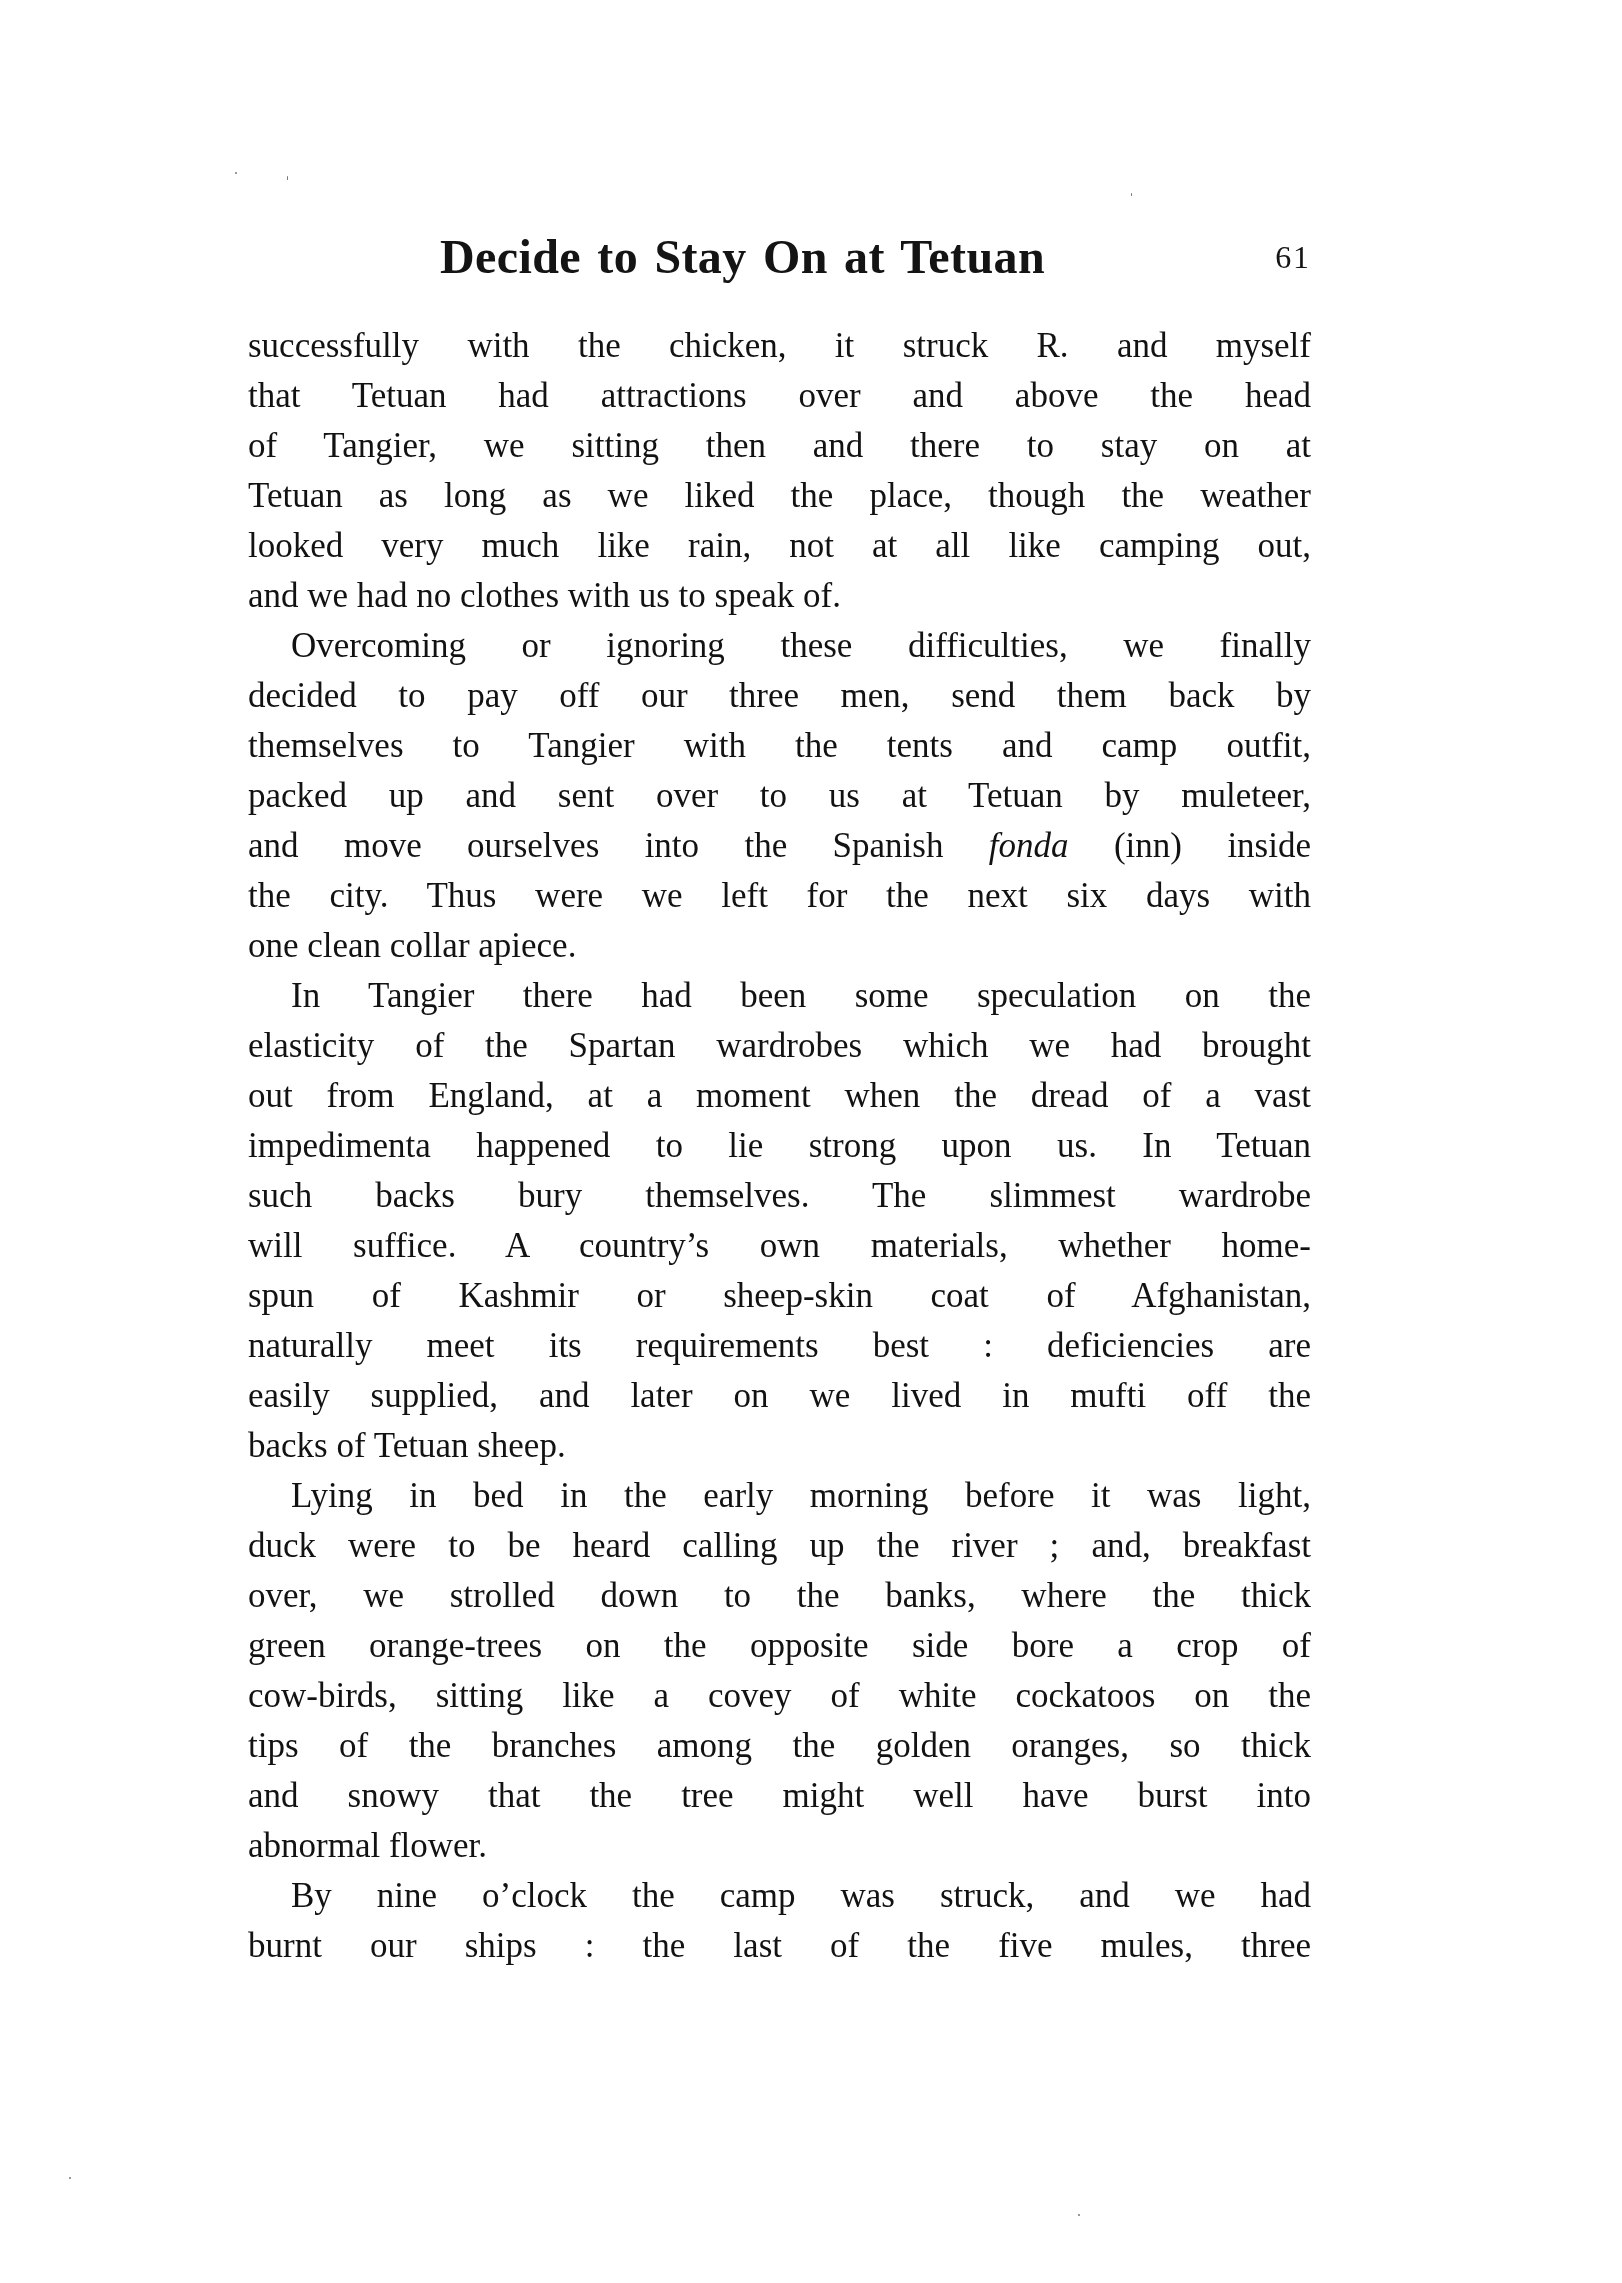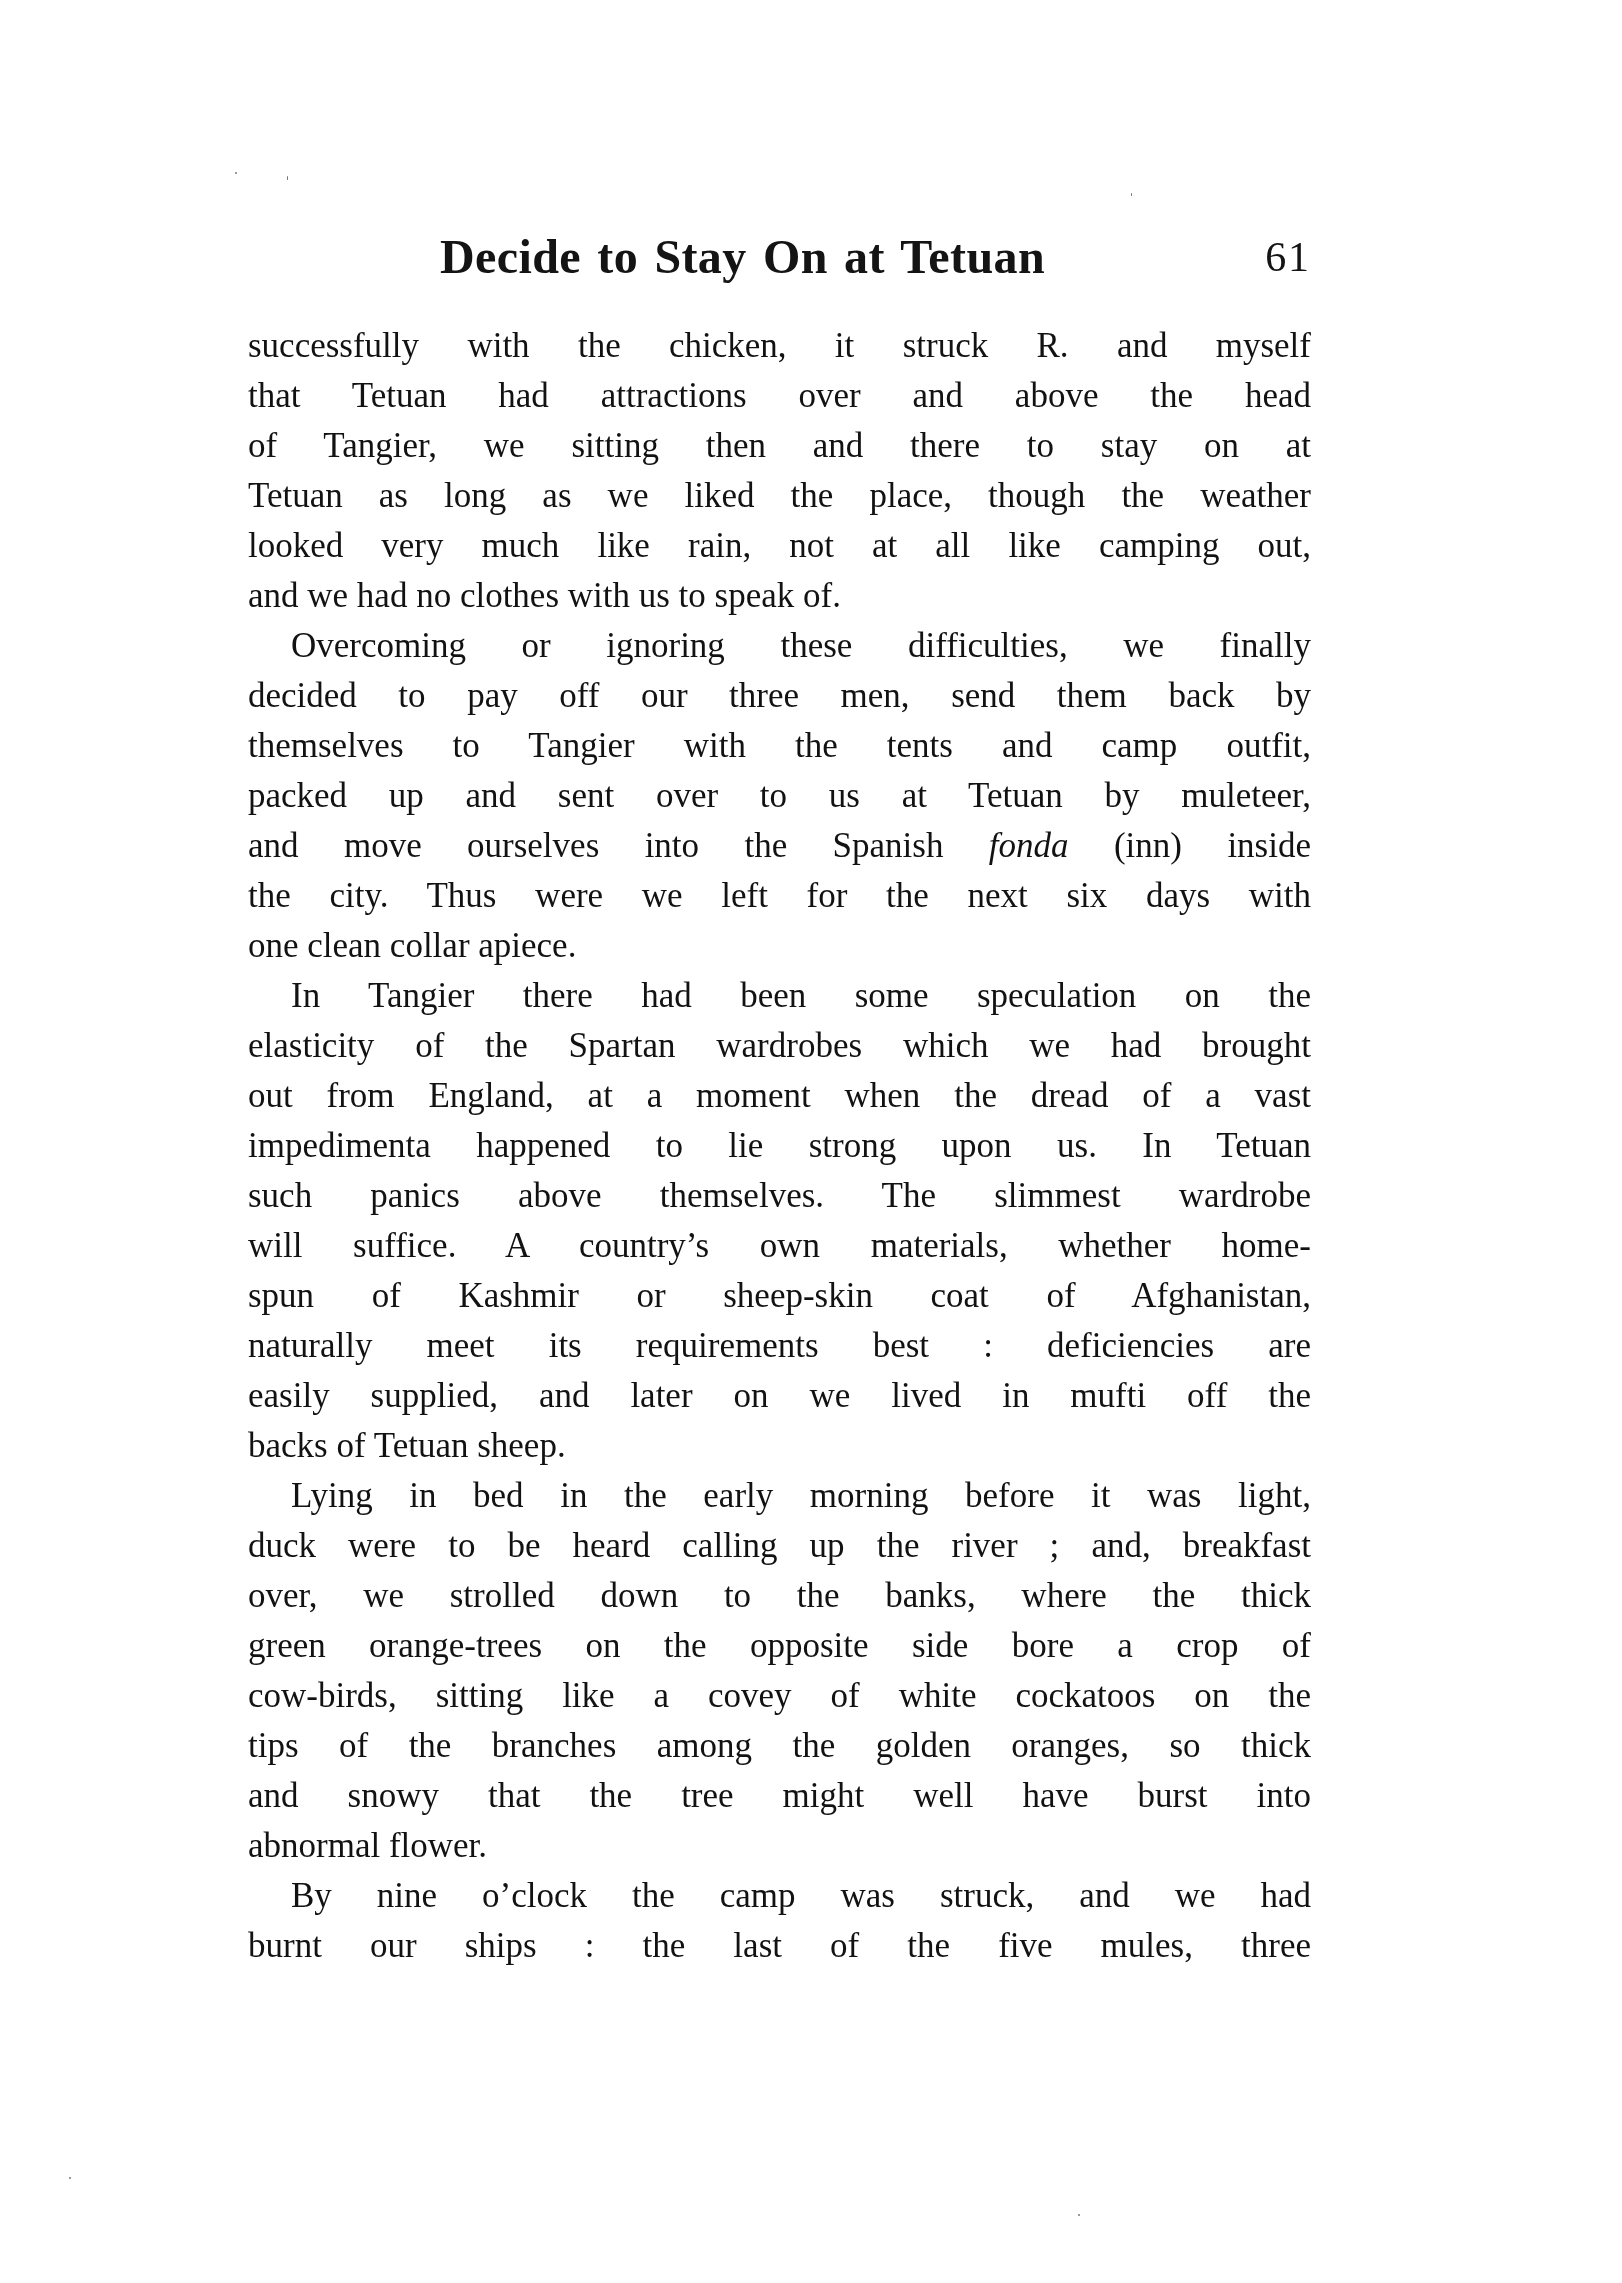--- a/index.html
+++ b/index.html
@@ -38,21 +38,21 @@
     letter-spacing: 0.4px;
     word-spacing: 3.9px;
     white-space: nowrap;
     line-height: 58px;
     color: #141414;
   }
   .folio {
     position: absolute;
     right: 0;
     top: 0;
-    font-size: 42px;
+    font-size: 32px;
     line-height: 58px;
     letter-spacing: 1.9px;
     color: #141414;
   }
   .body-text {
     position: absolute;
     left: 248px;
     top: 321px;
     width: 1063px;
   }
@@ -115,21 +115,21 @@
         <span class="line">packed up and sent over to us at Tetuan by muleteer,</span>
         <span class="line"><span>and move ourselves into the Spanish </span><span class="it">fonda</span><span> (inn) inside</span></span>
         <span class="line">the city.  Thus were we left for the next six days with</span>
         <span class="line last">one clean collar apiece.</span>
       </div>
       <div class="paragraph">
         <span class="line indent">In Tangier there had been some speculation on the</span>
         <span class="line">elasticity of the Spartan wardrobes which we had brought</span>
         <span class="line">out from England, at a moment when the dread of a vast</span>
         <span class="line">impedimenta happened to lie strong upon us.  In Tetuan</span>
-        <span class="line">such panics above themselves.  The slimmest wardrobe</span>
+        <span class="line">such backs bury themselves.  The slimmest wardrobe</span>
         <span class="line">will suffice.  A country’s own materials, whether home-</span>
         <span class="line">spun of Kashmir or sheep-skin coat of Afghanistan,</span>
         <span class="line">naturally meet its requirements best : deficiencies are</span>
         <span class="line">easily supplied, and later on we lived in mufti off the</span>
         <span class="line last">backs of Tetuan sheep.</span>
       </div>
       <div class="paragraph">
         <span class="line indent">Lying in bed in the early morning before it was light,</span>
         <span class="line">duck were to be heard calling up the river ; and, breakfast</span>
         <span class="line">over, we strolled down to the banks, where the thick</span>

